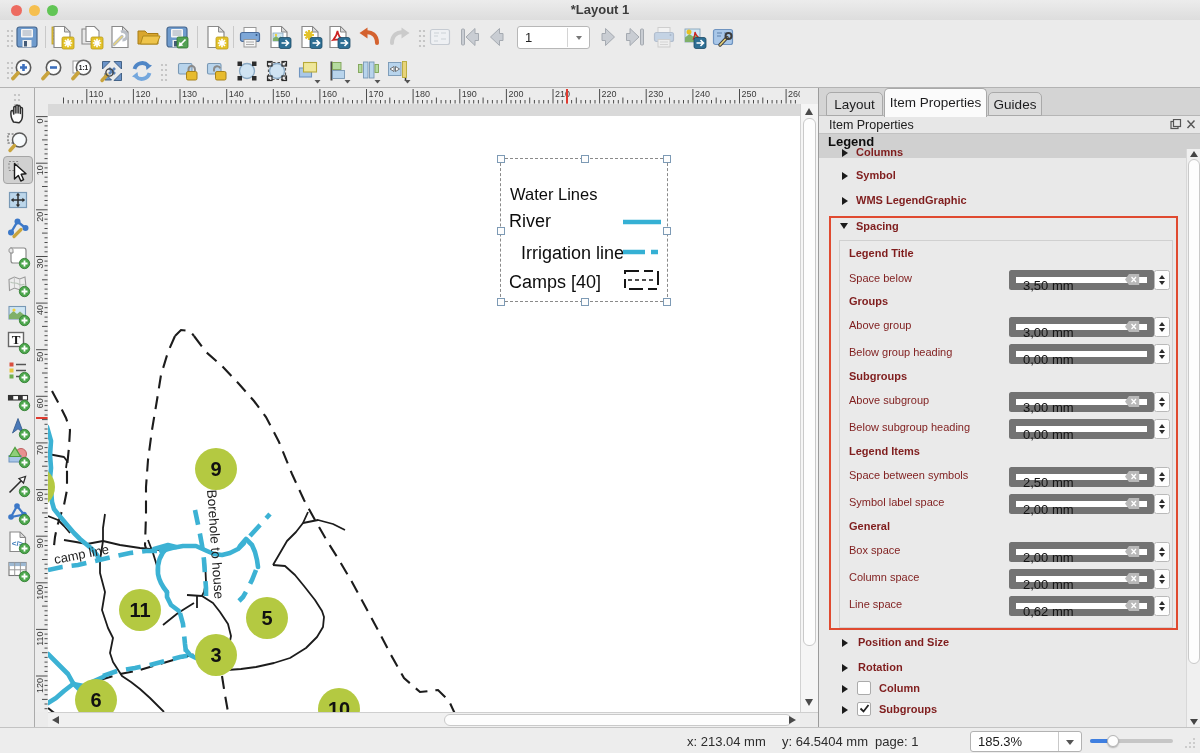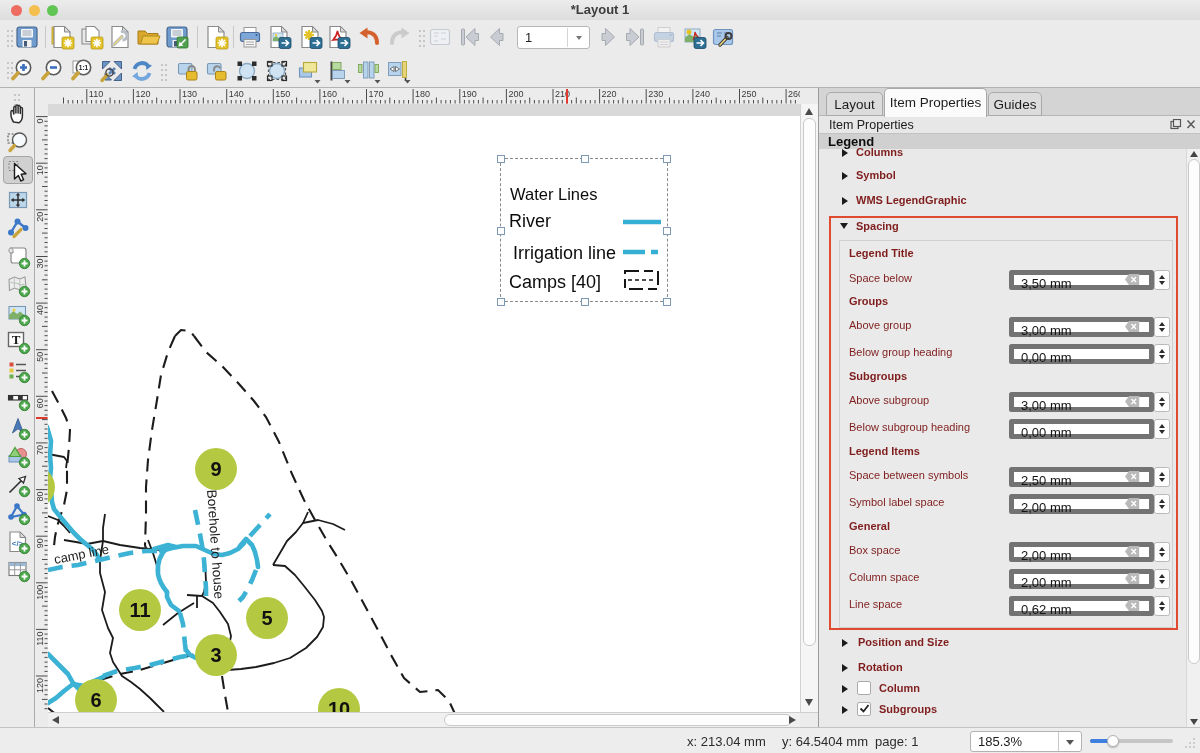--- a/index.html
+++ b/index.html
@@ -38,28 +38,28 @@
   #vscroll { left:800px; top:104px; width:18px; height:608px; background:#f5f5f5; border-left:1px solid #d2d2d2; }
   #hscroll { left:48px; top:712px; width:752px; height:15px; background:#f0f0f0; border-top:1px solid #cfcfcf; }
   #corner  { left:800px; top:712px; width:18px; height:15px; background:#ececec; border-top:1px solid #cfcfcf; }
 
   
   #panel { left:818px; top:88px; width:382px; height:639px; background:#e9e9e9; border-left:1px solid #9b9b9b; }
   #tabbar { position:absolute; left:0; top:0; width:382px; height:28px; background:#d4d4d4; border-bottom:1px solid #b6b6b6;}
   .tab { position:absolute; font-size:13.5px; color:#1d1d1f; text-align:center;
          background:#dcdcdc; border:1px solid #a9a9a9; border-radius:5px 5px 0 0; }
   #titlerow { position:absolute; left:0; top:28px; width:382px; height:17px; background:#e7e7e7; }
-  #legendbar { position:absolute; left:0; top:45px; width:382px; height:16px; background:#d0d0d0; border-top:1px solid #c2c2c2;}
+  #legendbar { position:absolute; left:0; top:45px; width:382px; height:25px; background:#d0d0d0; border-top:1px solid #c2c2c2;}
   .prow { position:absolute; font-size:11px; color:#7f1d1d; white-space:nowrap; }
   .pbold { font-weight:bold; }
   .tri { position:absolute; width:0; height:0; }
   .tri-r { border-left:6.5px solid #1b1b1b; border-top:4px solid transparent; border-bottom:4px solid transparent; }
   .tri-d { border-top:6.5px solid #1b1b1b; border-left:4px solid transparent; border-right:4px solid transparent; }
   .pinput { position:absolute; left:190px; width:145px; height:19.5px; background:#fff;
-            border:5px solid #737373; border-radius:2.5px; font-size:13px; color:#141414;
+            border:7px solid #737373; border-radius:2.5px; font-size:13px; color:#141414;
             line-height:18px; padding-left:7px; }
   .spin { position:absolute; left:335px; width:16px; height:19.5px; background:#fdfdfd;
           border:1px solid #b9b9b9; border-radius:2.5px; }
   .spin:before { content:""; position:absolute; left:3.5px; top:3.5px; border-bottom:4px solid #2a2a2a;
                  border-left:3.5px solid transparent; border-right:3.5px solid transparent; }
   .spin:after { content:""; position:absolute; left:3.5px; bottom:3.5px; border-top:4px solid #2a2a2a;
                 border-left:3.5px solid transparent; border-right:3.5px solid transparent; }
   .clear { position:absolute; width:15px; height:11px; }
   #redbox { position:absolute; left:10px; top:128px; width:349px; height:414px; border:2px solid #e04a30; }
   #innerframe { position:absolute; left:20px; top:152px; width:334px; height:388px;
@@ -581,21 +581,21 @@
       <circle cx="339" cy="709" r="21" fill="#b4c941"></circle>
       <text x="339" y="716" font-size="20" font-weight="bold" fill="#111" text-anchor="middle" font-family="Liberation Sans, sans-serif">10</text>
       <circle cx="34" cy="487" r="21" fill="#b4c941"></circle>
       <text x="55" y="564" font-size="13" fill="#222" font-family="Liberation Sans, sans-serif" transform="rotate(-11 55 564)">camp line</text>
       <text x="207" y="490" font-size="13.5" fill="#222" font-family="Liberation Sans, sans-serif" transform="rotate(86 207 490)">Borehole to house</text>
     </svg>
 
   <div id="legendbox" class="abs" style="left:452px; top:54px;">
     <div class="ltxt" style="left:9px; top:26px; font-size:16.5px; font-weight:500;">Water Lines</div>
     <div class="ltxt" style="left:8px; top:52px; font-size:18px;">River</div>
-    <div class="ltxt" style="left:12px; top:84px; font-size:18px;">Irrigation line</div>
+    <div class="ltxt" style="left:20px; top:84px; font-size:18px;">Irrigation line</div>
     <div class="ltxt" style="left:8px; top:113px; font-size:18px;">Camps [40]</div>
     <svg style="position:absolute; left:120px; top:58px;" width="42" height="10" viewBox="0 0 42 10">
       <path d="M2 5 H40" stroke="#35b0d4" stroke-width="4.6"></path>
     </svg>
     <svg style="position:absolute; left:120px; top:88px;" width="42" height="10" viewBox="0 0 42 10">
       <path d="M2 5 H40" stroke="#35b0d4" stroke-width="4.6" stroke-dasharray="22 6 7 6"></path>
     </svg>
     <svg style="position:absolute; left:122px; top:110px;" width="38" height="22" viewBox="0 0 38 22">
       <rect x="2" y="2" width="33" height="18" fill="none" stroke="#151515" stroke-width="2" stroke-dasharray="14 5 9 5"></rect>
       <path d="M5 11 H32" stroke="#151515" stroke-width="1.4" stroke-dasharray="4 3"></path>

